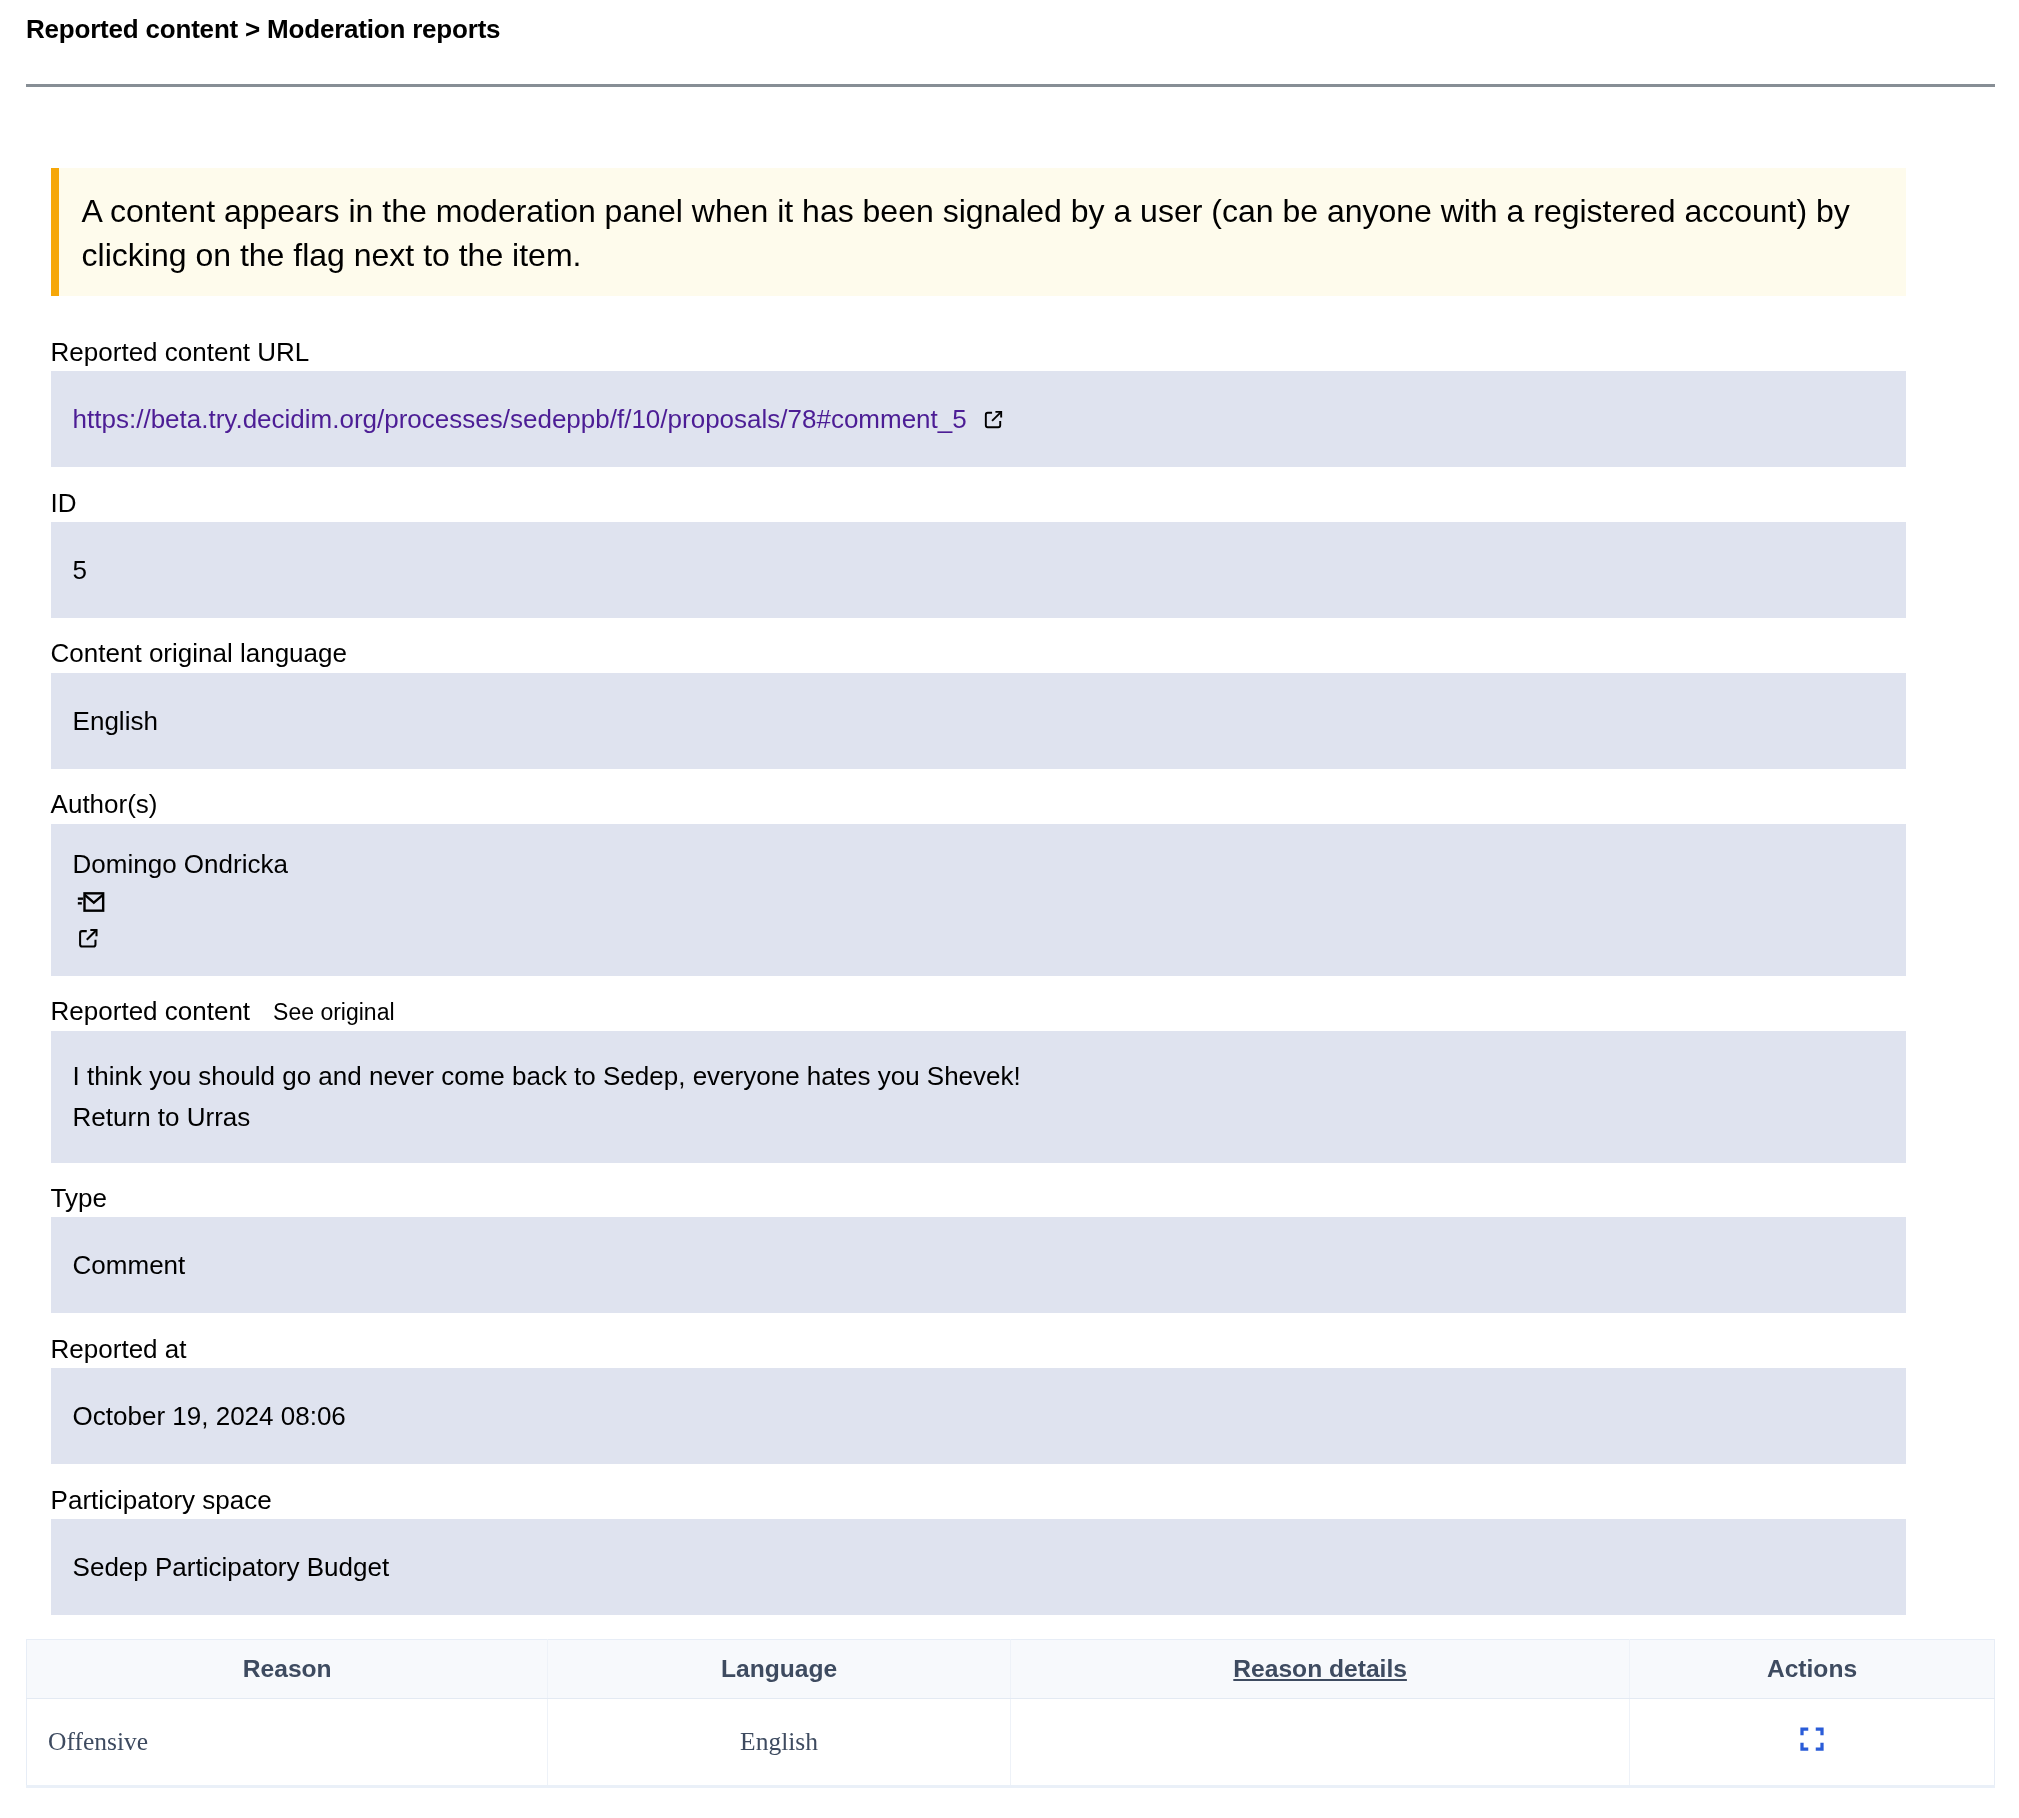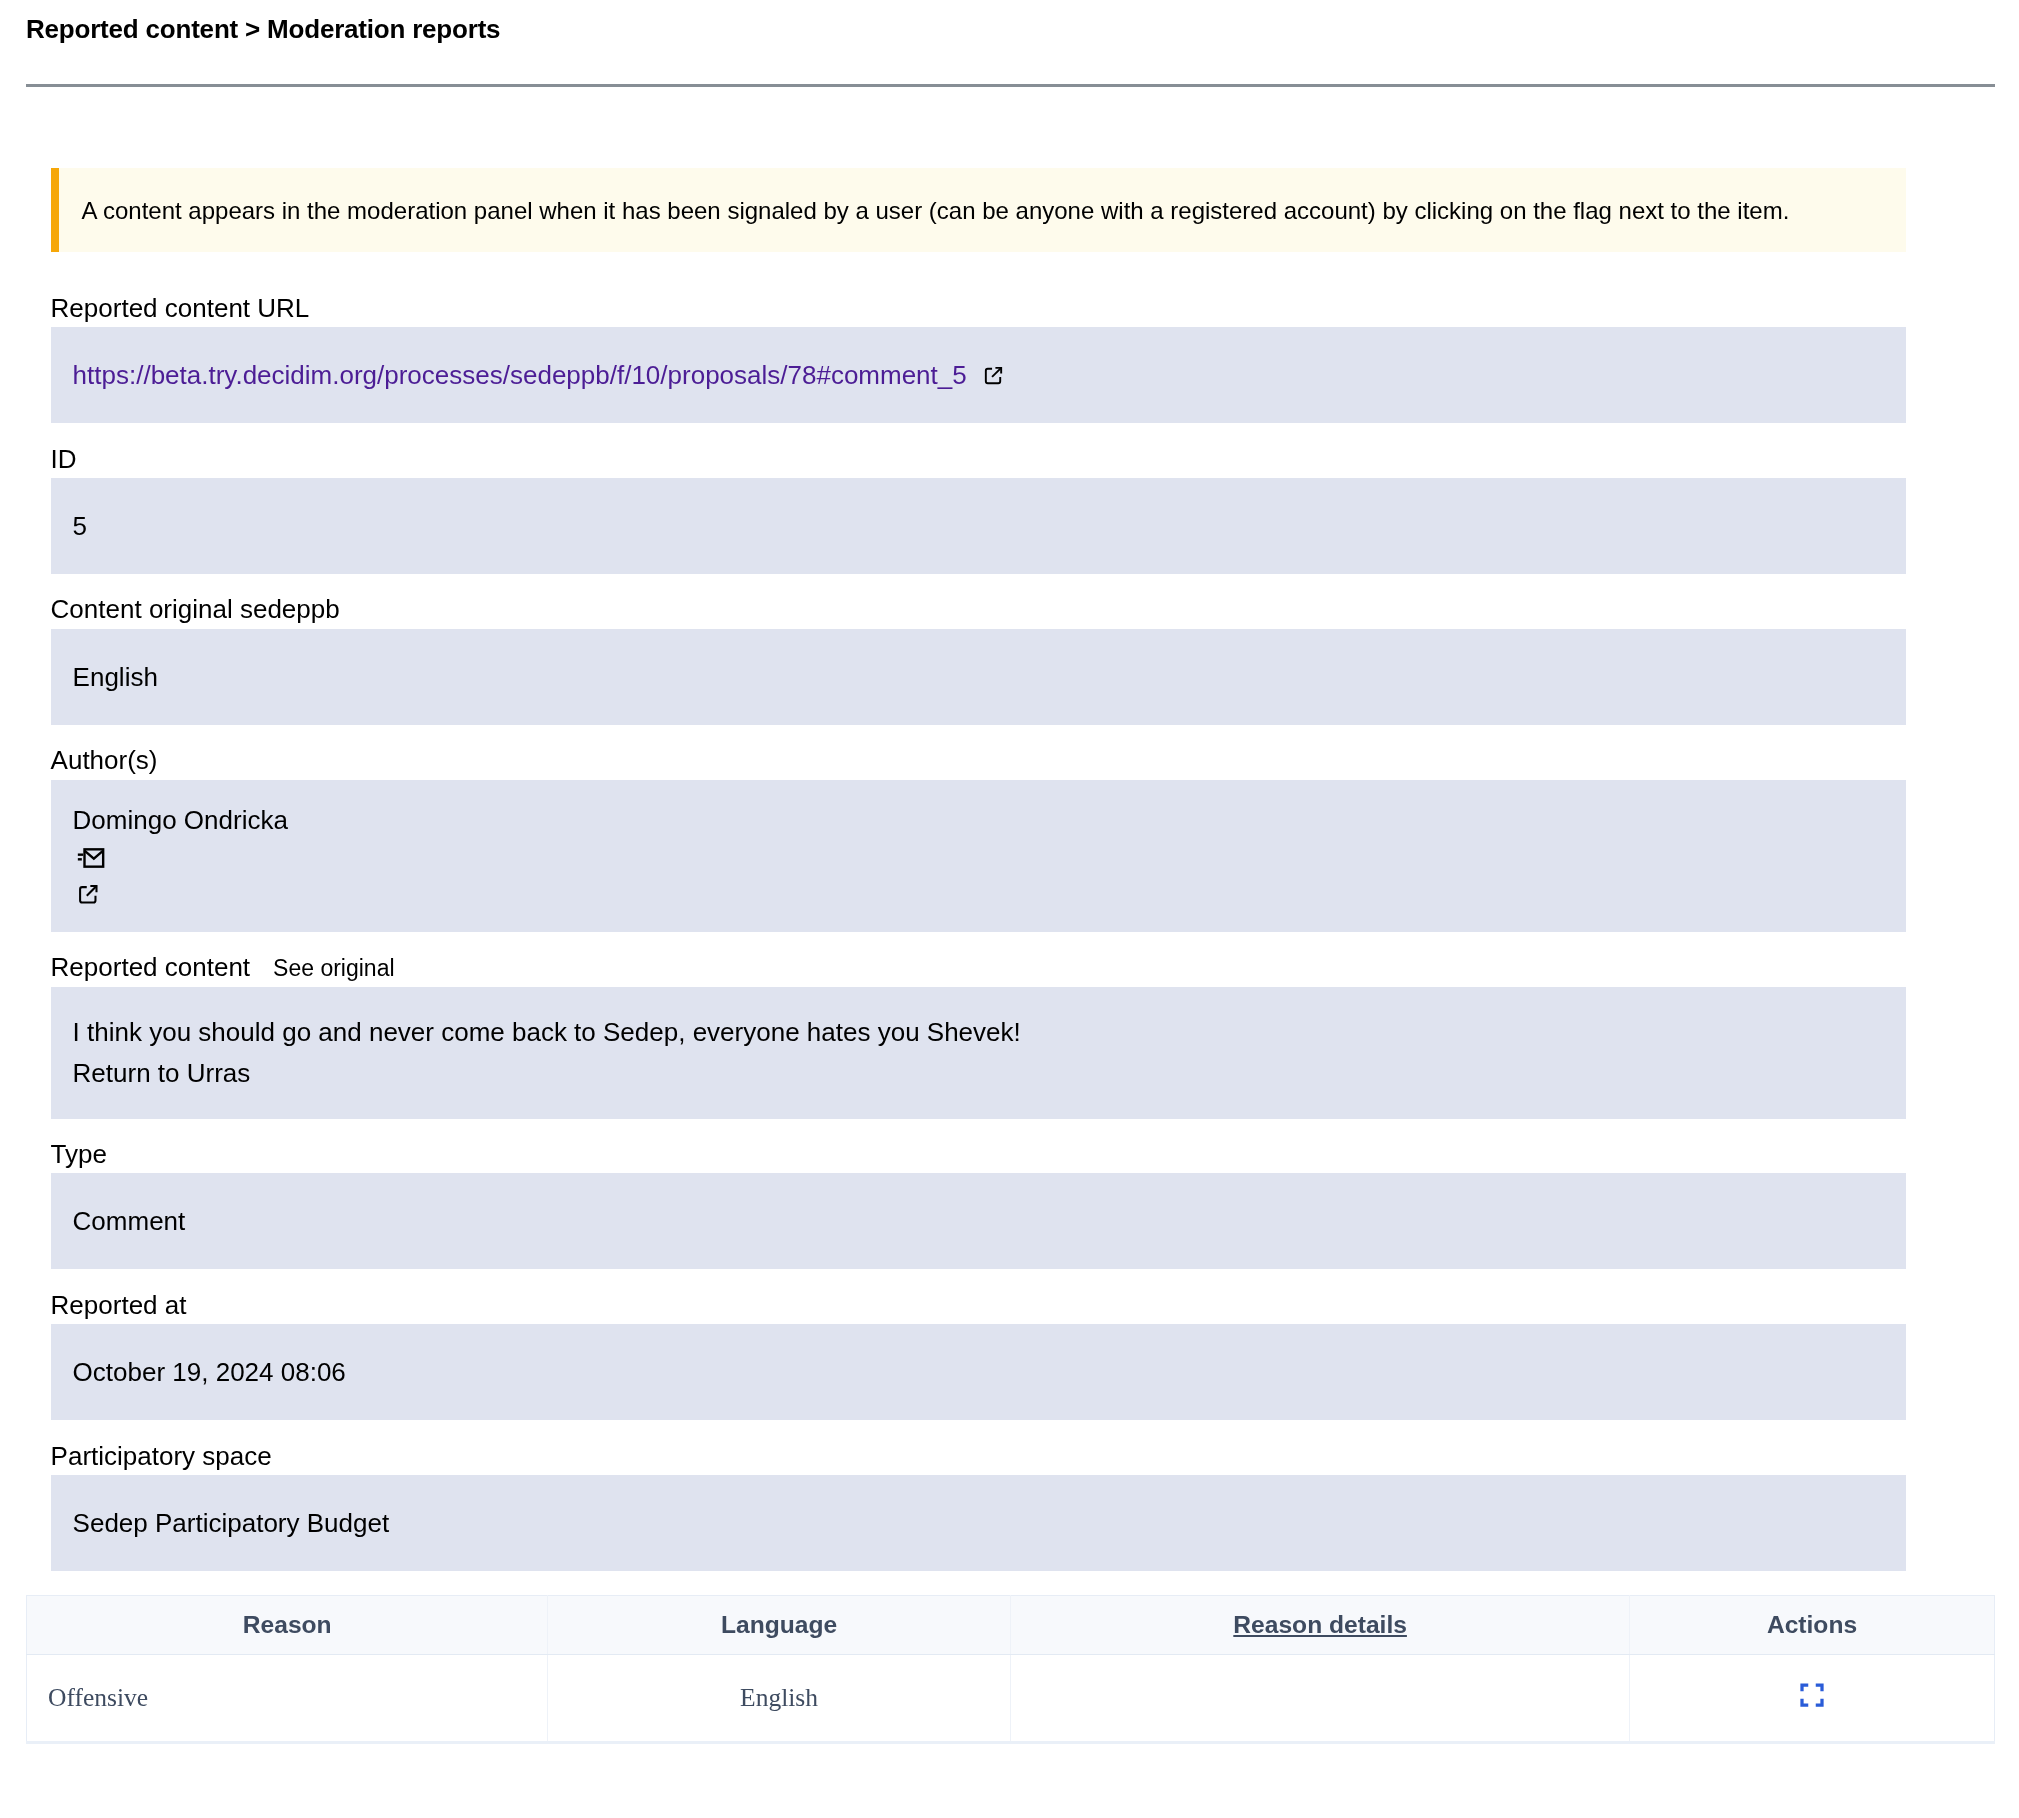--- a/index.html
+++ b/index.html
@@ -25,21 +25,21 @@
     margin-top: 39px;
   }
 
   .form-area { margin-left: 24.6px; margin-right: 89px; }
 
   .callout {
     margin-top: 81px;
     background: #fefbec;
     border-left: 8.8px solid #f6a708;
     padding: 21px 35px 19.3px 23px;
-    font-size: 24px;
+    font-size: 32px;
     line-height: 44px;
   }
 
   .field-label {
     font-size: 26px;
     line-height: 32px;
     margin: 19.3px 0 3.5px;
     display: flex;
     align-items: baseline;
     gap: 23px;
@@ -146,21 +146,21 @@
       <div class="field-label">
         <span>ID</span>
       </div>
       <div class="field-box">
         <span>5</span>
       </div>
     </div>
 
     <div class="field-group">
       <div class="field-label">
-        <span>Content original sedeppb</span>
+        <span>Content original language</span>
       </div>
       <div class="field-box">
         <span>English</span>
       </div>
     </div>
 
     <div class="field-group">
       <div class="field-label">
         <span>Author(s)</span>
       </div>

